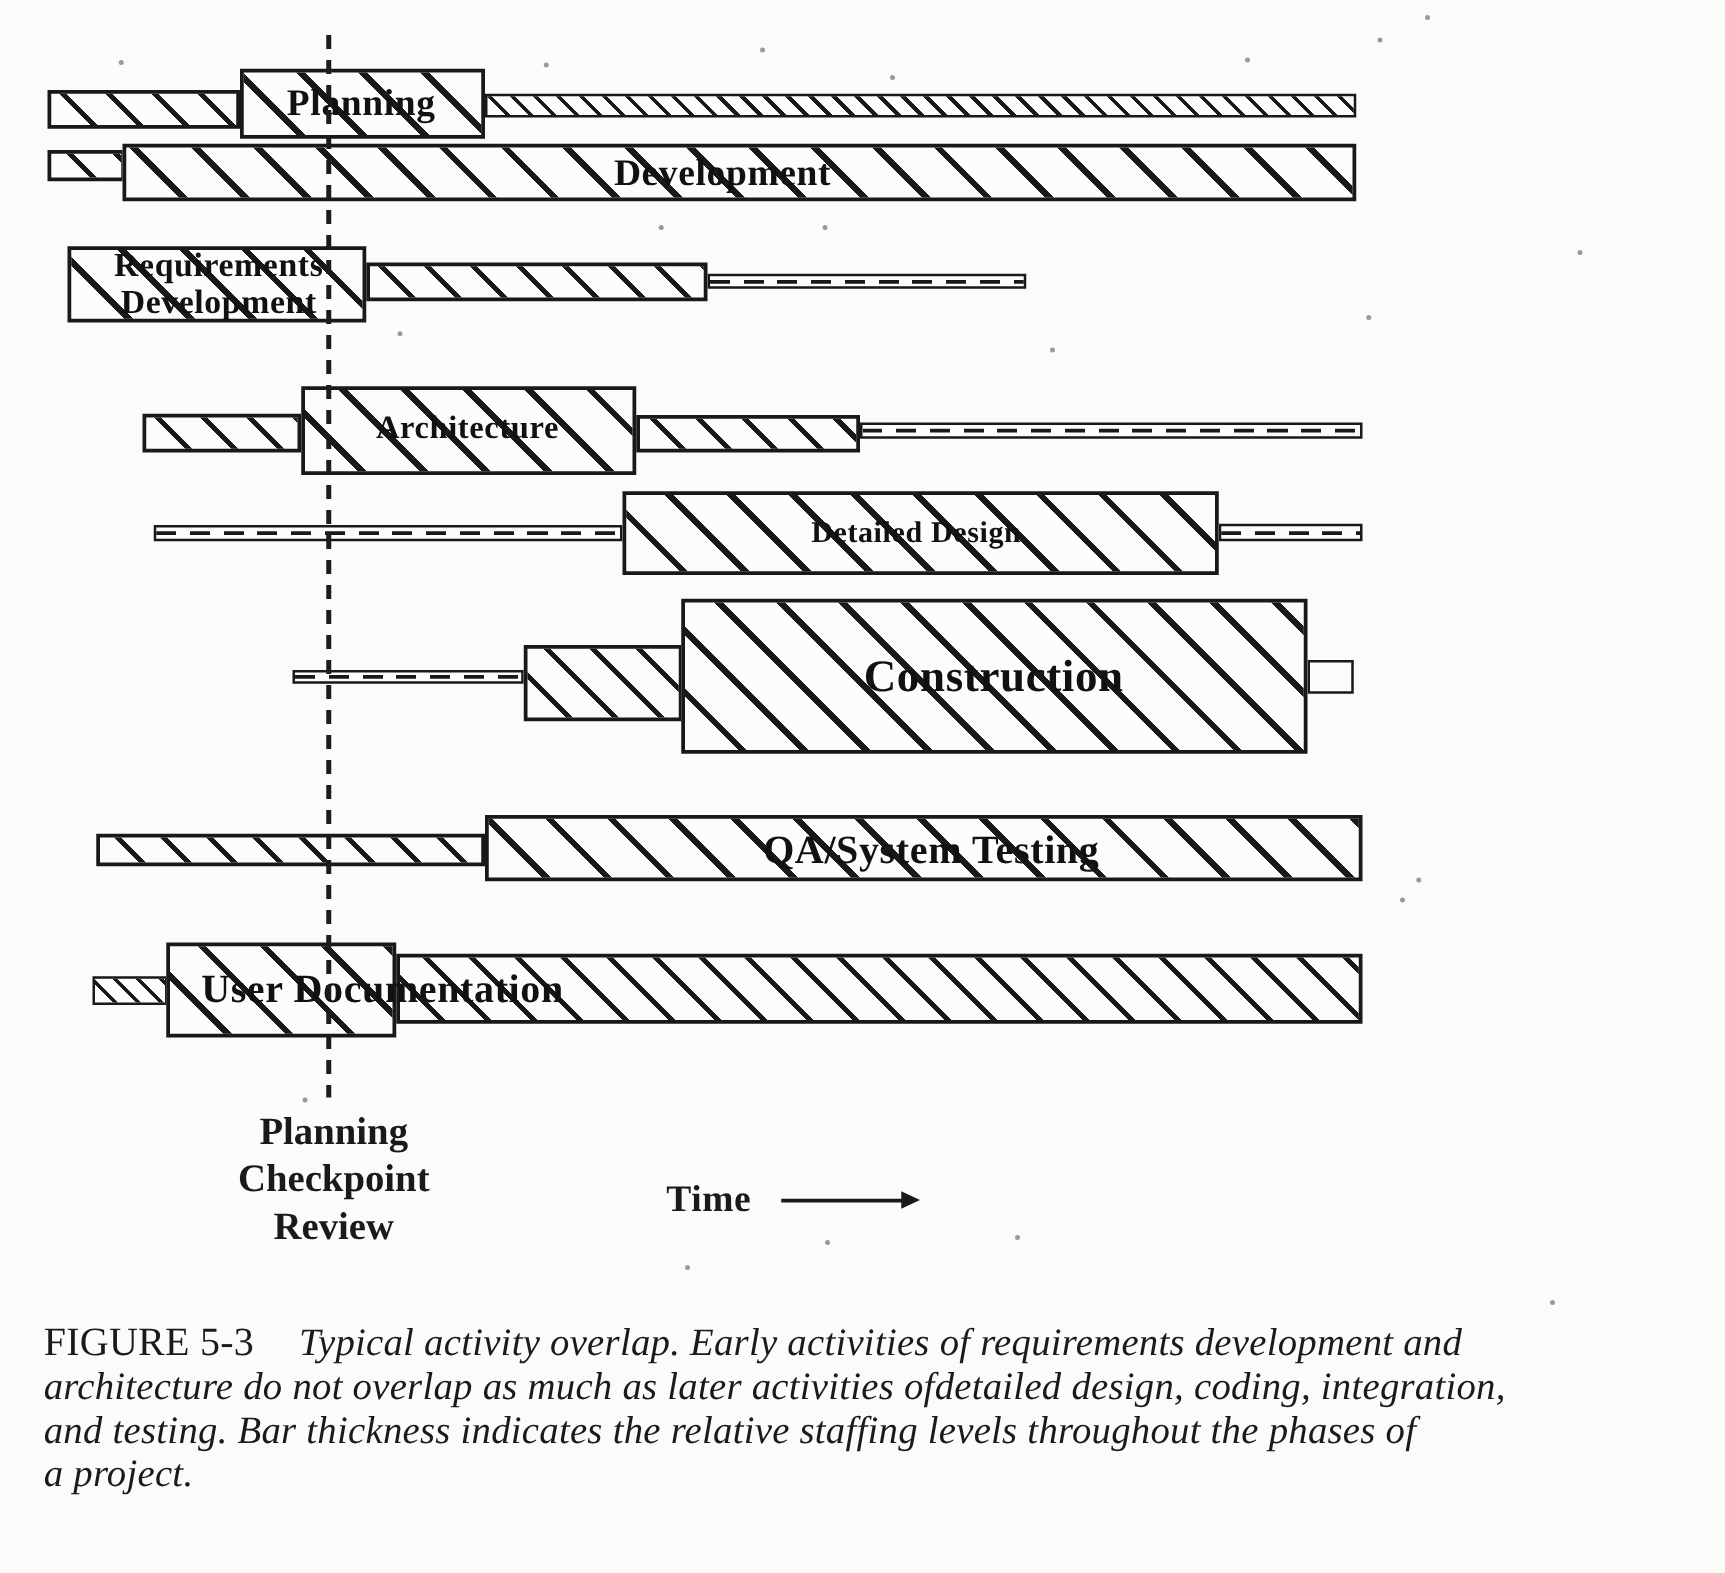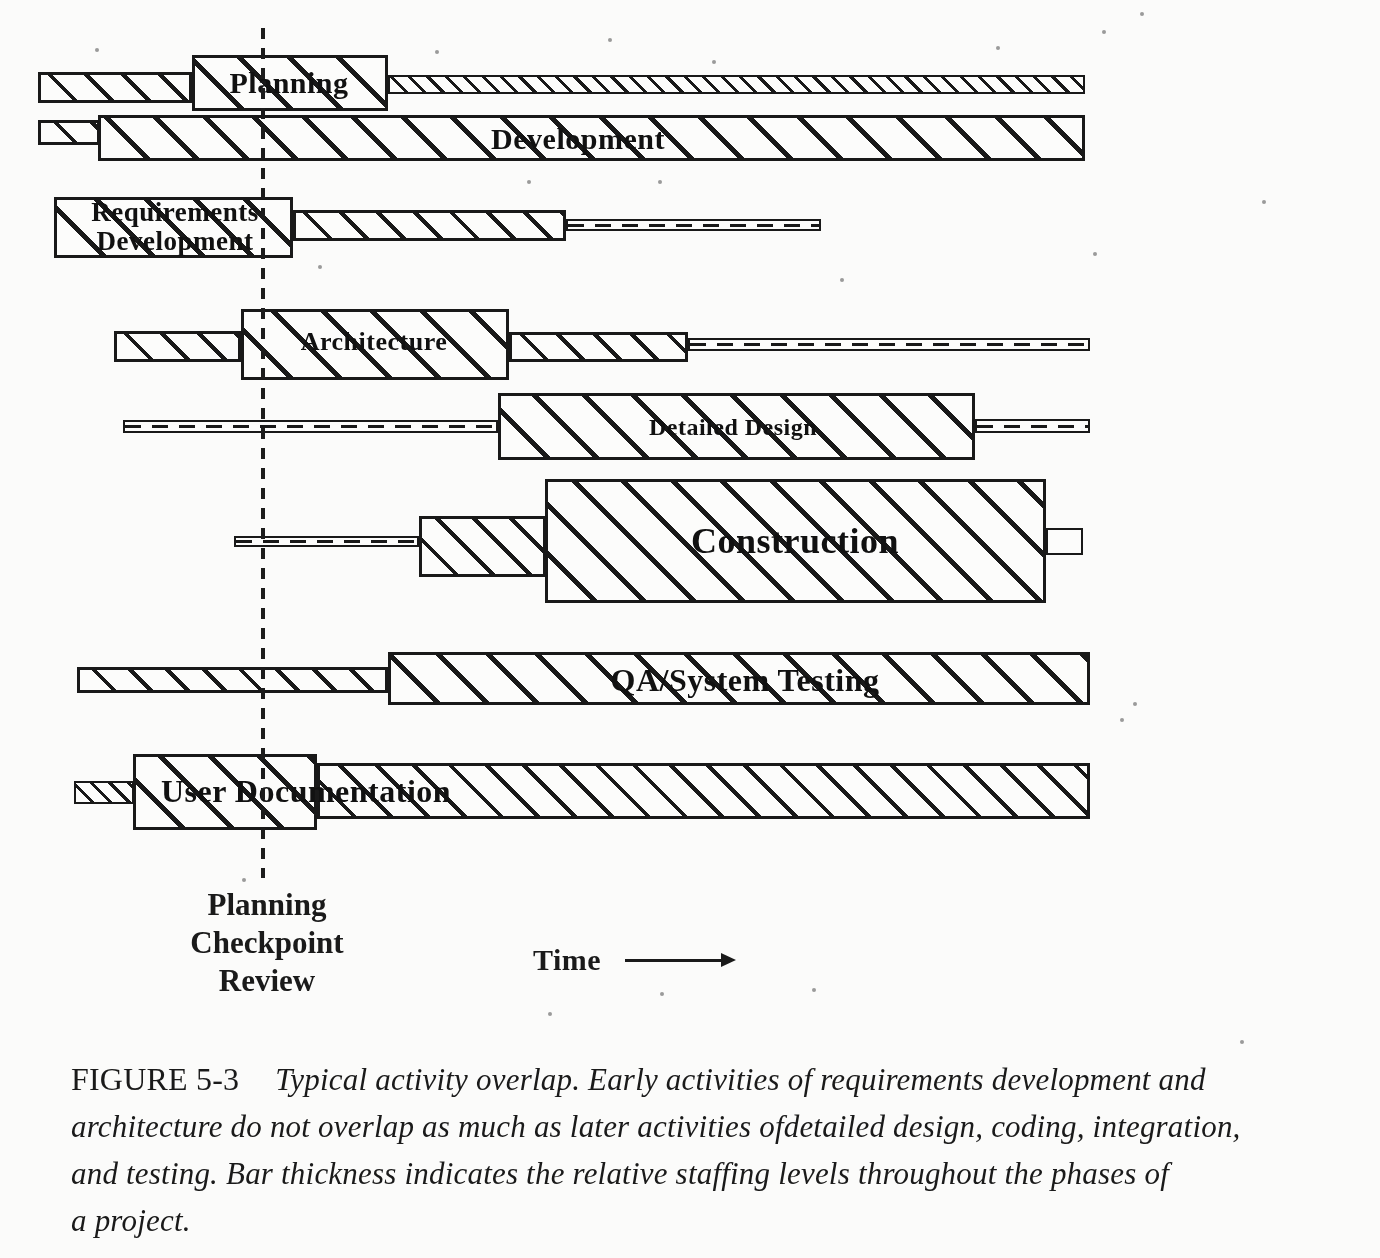--- a/index.html
+++ b/index.html
@@ -68,21 +68,21 @@
   }
   .arrow-head{
     position:absolute;right:-13px;top:50%;transform:translateY(-50%);
     width:0;height:0;
     border-left:15px solid #1a1a1a;
     border-top:7px solid transparent;
     border-bottom:7px solid transparent;
   }
   
   #caption{position:absolute;left:35px;top:1056px;z-index:2;}
-  .cap-line{font-size:31px;line-height:47px;white-space:nowrap;letter-spacing:.2px;margin-left:36px;}
+  .cap-line{font-size:31px;line-height:35px;white-space:nowrap;letter-spacing:.2px;}
   .figure-label{font-style:normal;font-size:32px;margin-right:36px;}
   .cap-italic{font-style:italic;}
   
   .speck{
     position:absolute;width:4px;height:4px;border-radius:50%;
     background:#4a4a4a;opacity:.55;z-index:0;
   }
 </style>
 </head>
 <body>

